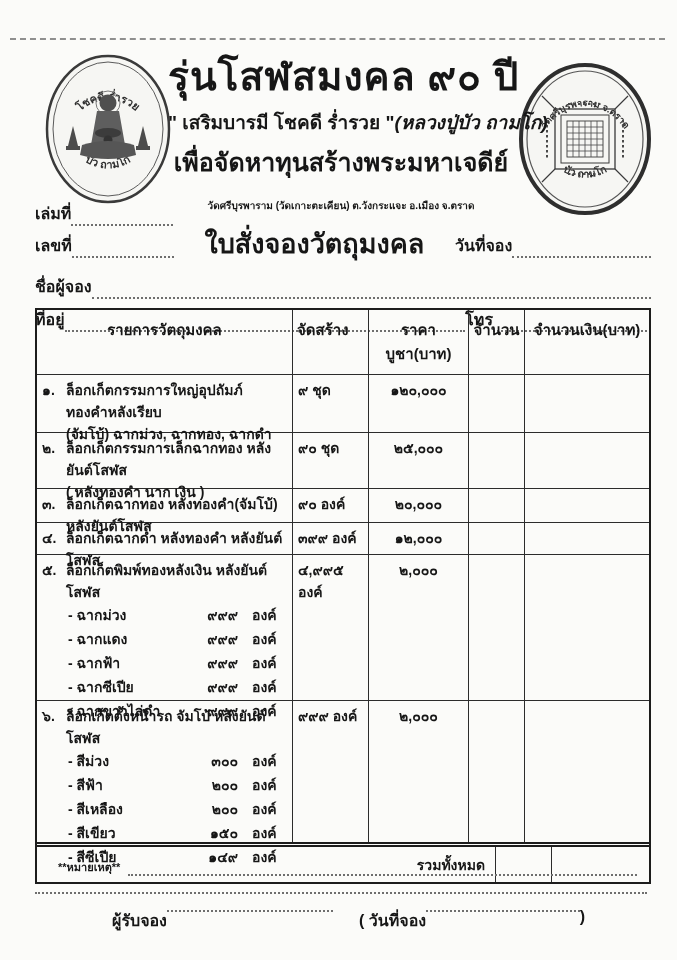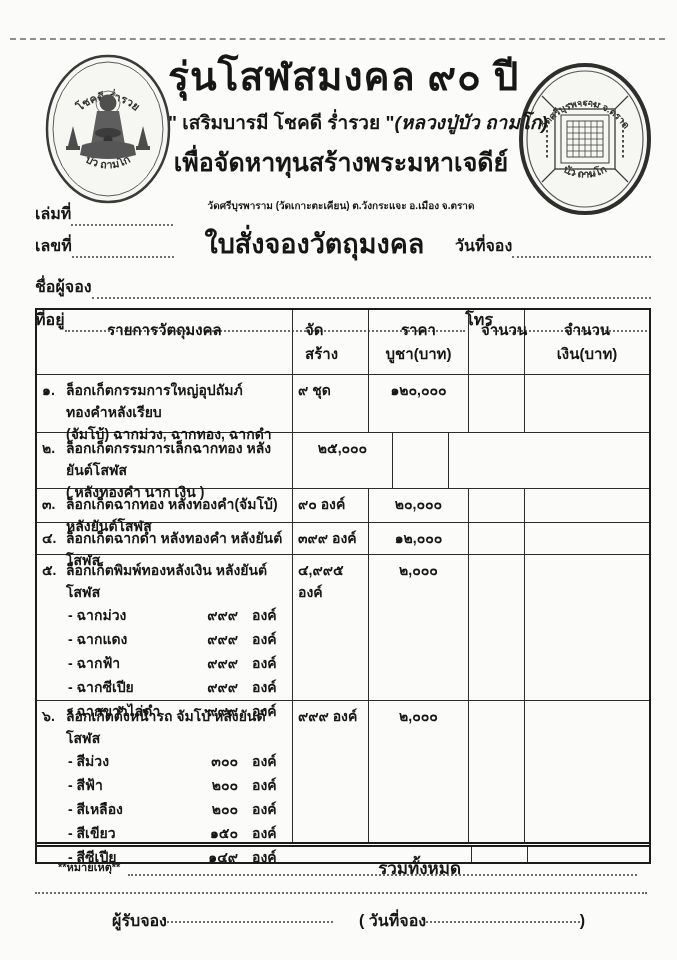--- a/index.html
+++ b/index.html
@@ -51,45 +51,45 @@
   }
   .t-row { display: flex; border-top: 1.5px solid #2c2c2c; }
   .t-row.first { border-top: none; }
   .c { padding: 4px 5px; }
   .c1 { width: 256px; border-right: 1.5px solid #2c2c2c; }
   .c2 { width: 76px;  border-right: 1.5px solid #2c2c2c; text-align: left; }
   .c3 { width: 100px; border-right: 1.5px solid #2c2c2c; text-align: center; }
   .c4 { width: 56px;  border-right: 1.5px solid #2c2c2c; }
   .c5 { flex: 1; }
   .t-head { font-size: 15px; text-align: center; }
-  .t-head .c { padding: 8px 12px; }
+  .t-head .c { padding: 8px 4px; }
   .t-head .c1 { text-align: center; }
   .hr1 { height: 58px; } .hr2 { height: 56px; } .hr3 { height: 34px; } .hr4 { height: 32px; }
   .hr5 { height: 146px; } .hr6 { height: 142px; }
   .item-line { display: flex; gap: 7px; line-height: 22px; }
   .item-no { width: 17px; flex: none; }
   .item-line2 { padding-left: 24px; line-height: 22px; }
   .sub-line { display: flex; padding-left: 26px; line-height: 24px; }
   .sub-label { width: 128px; }
   .sub-qty { width: 42px; text-align: right; }
   .sub-unit { margin-left: 14px; }
-  .t-total { display: flex; border-top: 5px double #1c1c1c; height: 20px; font-size: 17px; }
+  .t-total { display: flex; border-top: 5px double #1c1c1c; height: 40px; font-size: 14px; padding-left: 24px; }
   .total-left { width: 435px; border-right: 1.5px solid #2c2c2c; text-align: right; padding: 7px 10px 0 0; }
   .total-c4 { width: 56px; border-right: 1.5px solid #2c2c2c; }
   .total-c5 { flex: 1; }
   
   .footer-note {
     position: absolute; left: 58px; right: 40px; top: 858px;
     display: flex; align-items: flex-end; font-weight: bold;
   }
   .footer-note .f-label { font-size: 11px; margin-right: 8px; }
   .footer-line2 { position: absolute; left: 35px; right: 30px; top: 890px; }
   .footer-sign {
     position: absolute; left: 112px; right: 92px; top: 908px;
-    display: flex; align-items: center; font-weight: bold; font-size: 16px;
+    display: flex; align-items: flex-start; font-weight: bold; font-size: 16px;
   }
   .footer-sign .dots-recv { width: 212px; margin-right: 26px; }
   .footer-sign .dots-date { width: 196px; }
   .footer-sign .paren { white-space: nowrap; }
   svg text { font-family: "Liberation Sans", "DejaVu Sans", sans-serif; }
 </style>
 </head>
 <body>
 
 <div class="page">
@@ -204,20 +204,21 @@
     </div>
 
     <div class="t-row hr2">
       <div class="c c1">
         <div class="item-line">
             <span class="item-no">๒.</span>
             <span>ล็อกเก็ตกรรมการเล็กฉากทอง หลังยันต์โสฬส</span>
           </div>
         <div class="item-line2">( หลังทองคำ นาก เงิน )</div>
       </div>
+      <div class="c c2">๙๐ ชุด</div>
       <div class="c c3">๒๕,๐๐๐</div>
       <div class="c c4"></div>
       <div class="c c5"></div>
     </div>
 
     <div class="t-row hr3">
       <div class="c c1">
         <div class="item-line">
             <span class="item-no">๓.</span>
             <span>ล็อกเก็ตฉากทอง หลังทองคำ(จัมโบ้) หลังยันต์โสฬส</span>

